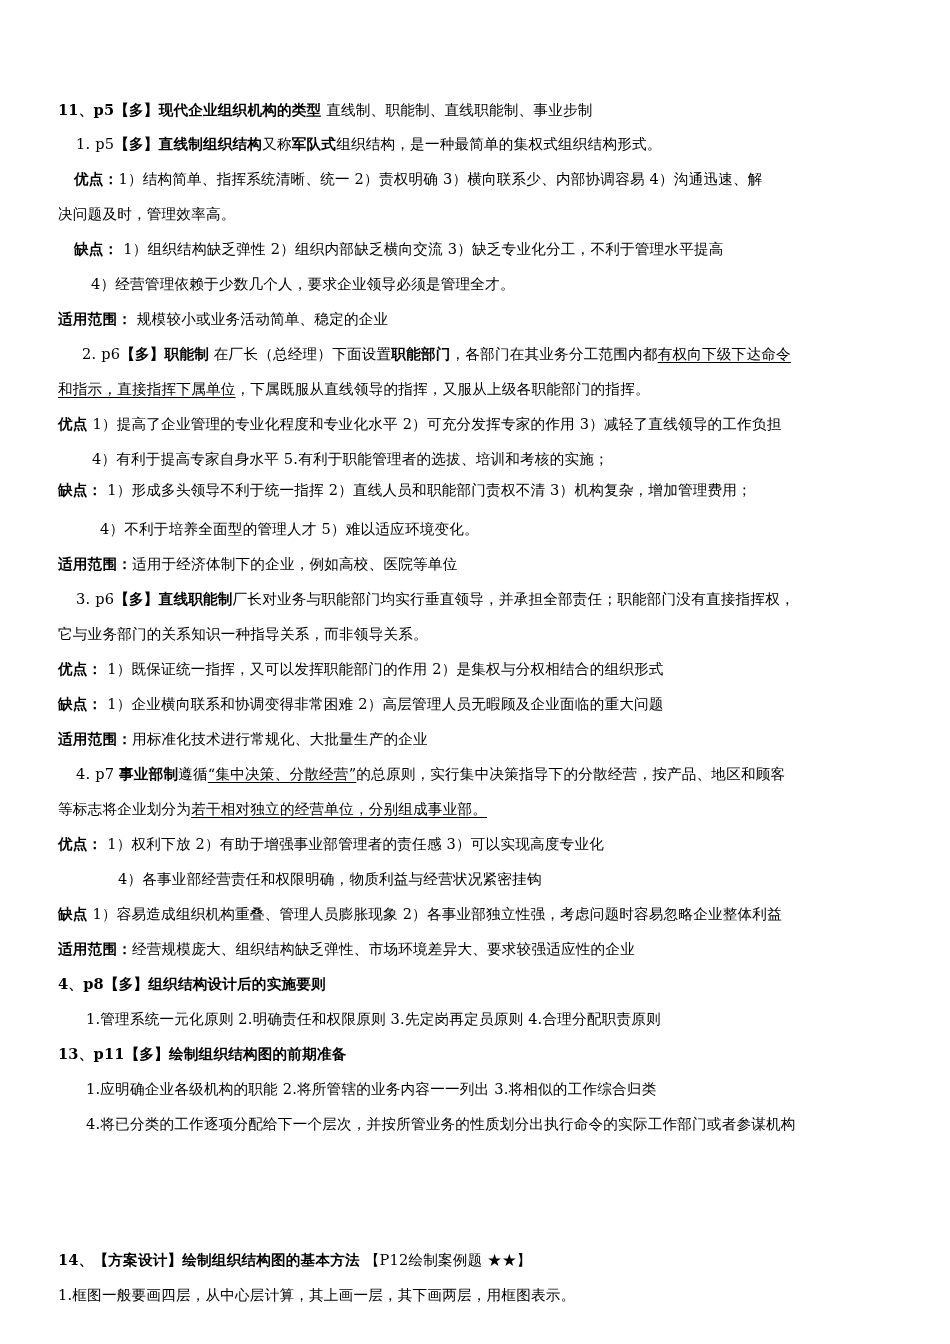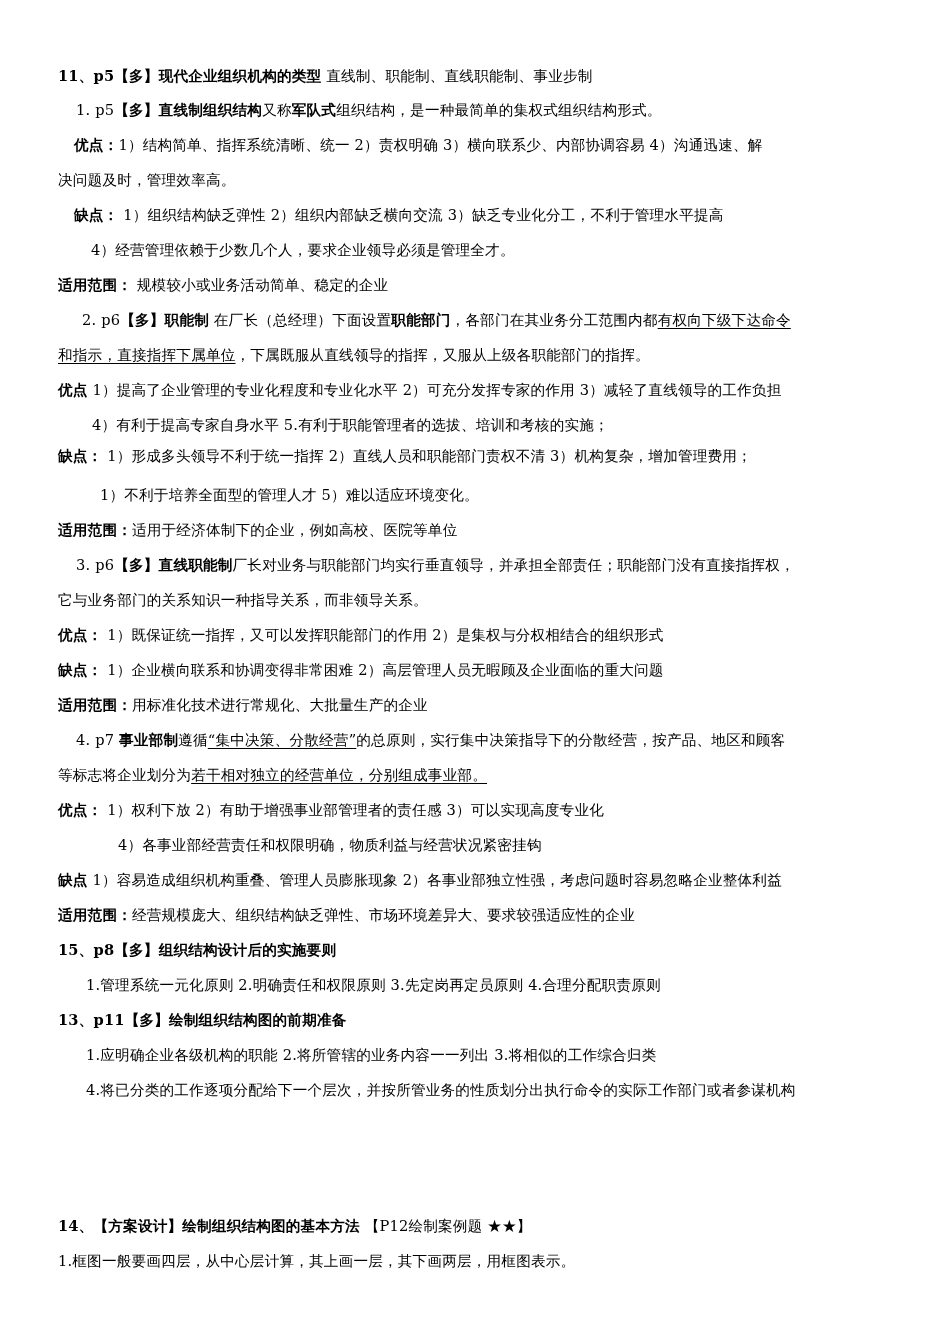--- a/index.html
+++ b/index.html
@@ -1,18 +1,18 @@
 <!DOCTYPE html>
 <html><head>
 <meta charset="utf-8">
 <style>
   html, body { margin: 0; padding: 0; background: #ffffff; }
   body { width: 950px; height: 1344px; position: relative; overflow: hidden;
          font-family: "DejaVu Serif", "Liberation Serif", serif; color: #000; }
-  .line { position: absolute; left: 58px; white-space: nowrap; font-size: 14.6px; line-height: 20px; letter-spacing: 0.2px; }
+  .line { position: absolute; left: 58px; white-space: nowrap; font-size: 14.6px; line-height: 20px; letter-spacing: 0.2px; margin-top: 34px; }
   .b { font-weight: bold; }
   .u { text-decoration: underline; text-underline-offset: 3px; }
 </style>
 </head>
 <body>
 
 <div class="line" style="top:66px">
   <span class="b">11、p5</span><span class="b">【多】现代企业组织机构的类型</span><span> 直线制、职能制、直线职能制、事业步制</span>
 </div>
 
@@ -37,21 +37,21 @@
 <div class="line" style="top:345px">
   <span class="u">和指示，直接指挥下属单位</span><span>，下属既服从直线领导的指挥，又服从上级各职能部门的指挥。</span>
 </div>
 <div class="line" style="top:380px">
   <span class="b">优点</span><span> 1）提高了企业管理的专业化程度和专业化水平 2）可充分发挥专家的作用 3）减轻了直线领导的工作负担</span>
 </div>
 <div class="line" style="top:415px;left:92px">4）有利于提高专家自身水平 5.有利于职能管理者的选拔、培训和考核的实施；</div>
 <div class="line" style="top:446px">
   <span class="b">缺点：</span><span>  1）形成多头领导不利于统一指挥   2）直线人员和职能部门责权不清   3）机构复杂，增加管理费用；</span>
 </div>
-<div class="line" style="top:485px;left:100px">1）不利于培养全面型的管理人才   5）难以适应环境变化。</div>
+<div class="line" style="top:485px;left:100px">4）不利于培养全面型的管理人才   5）难以适应环境变化。</div>
 <div class="line" style="top:520px">
   <span class="b">适用范围：</span><span>适用于经济体制下的企业，例如高校、医院等单位</span>
 </div>
 
 <div class="line" style="top:555px;left:76px">
   <span>3. p6</span><span class="b">【多】直线职能制</span><span>厂长对业务与职能部门均实行垂直领导，并承担全部责任；职能部门没有直接指挥权，</span>
 </div>
 <div class="line" style="top:590px">它与业务部门的关系知识一种指导关系，而非领导关系。</div>
 <div class="line" style="top:625px">
   <span class="b">优点：</span><span>  1）既保证统一指挥，又可以发挥职能部门的作用          2）是集权与分权相结合的组织形式</span>
@@ -74,21 +74,21 @@
 </div>
 <div class="line" style="top:835px;left:118px">4）各事业部经营责任和权限明确，物质利益与经营状况紧密挂钩</div>
 <div class="line" style="top:870px">
   <span class="b">缺点</span><span> 1）容易造成组织机构重叠、管理人员膨胀现象 2）各事业部独立性强，考虑问题时容易忽略企业整体利益</span>
 </div>
 <div class="line" style="top:905px">
   <span class="b">适用范围：</span><span>经营规模庞大、组织结构缺乏弹性、市场环境差异大、要求较强适应性的企业</span>
 </div>
 
 <div class="line" style="top:940px">
-  <span class="b">15、p8</span><span class="b">【多】组织结构设计后的实施要则</span>
+  <span class="b">4、p8</span><span class="b">【多】组织结构设计后的实施要则</span>
 </div>
 <div class="line" style="top:975px;left:86px">1.管理系统一元化原则   2.明确责任和权限原则   3.先定岗再定员原则   4.合理分配职责原则</div>
 
 <div class="line" style="top:1010px">
   <span class="b">13、p11</span><span class="b">【多】绘制组织结构图的前期准备</span>
 </div>
 <div class="line" style="top:1045px;left:86px">1.应明确企业各级机构的职能   2.将所管辖的业务内容一一列出     3.将相似的工作综合归类</div>
 <div class="line" style="top:1080px;left:86px">4.将已分类的工作逐项分配给下一个层次，并按所管业务的性质划分出执行命令的实际工作部门或者参谋机构</div>
 
 <div class="line" style="top:1216px">

